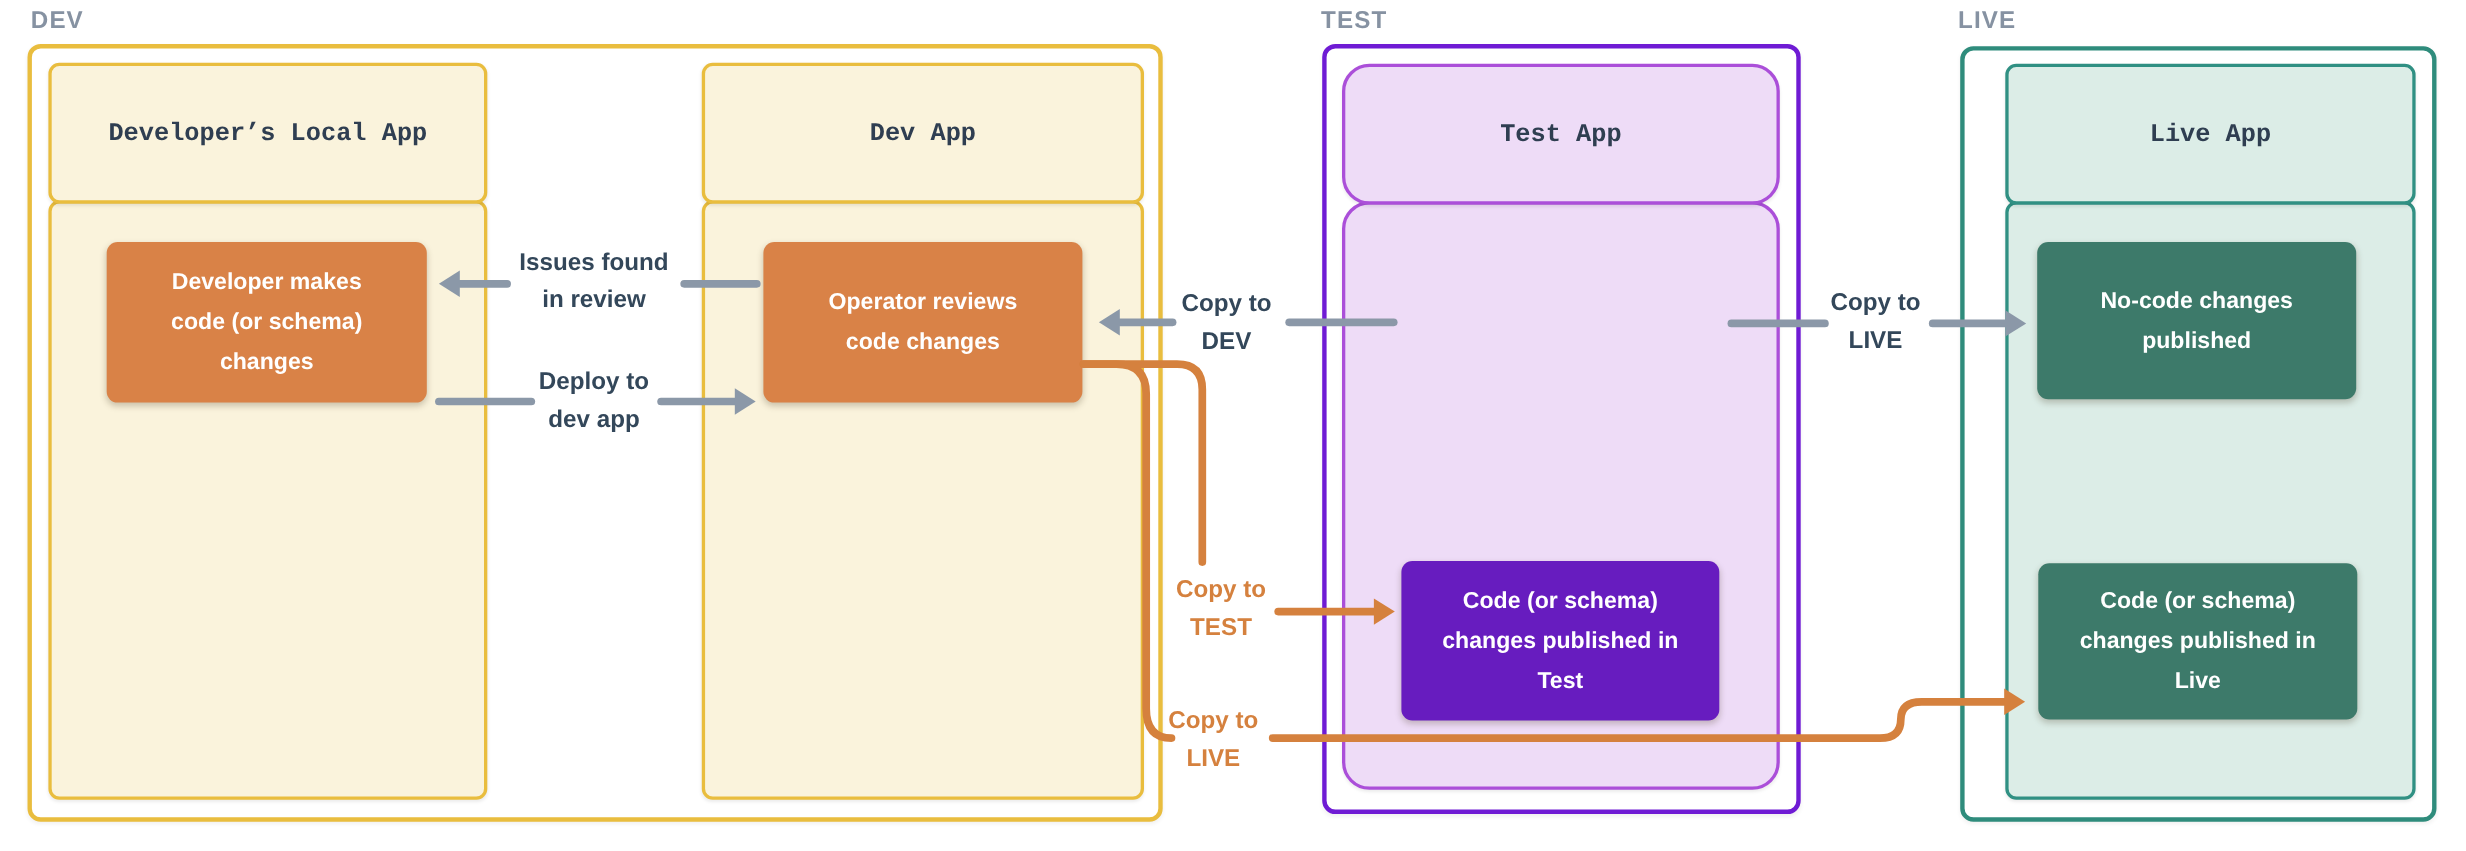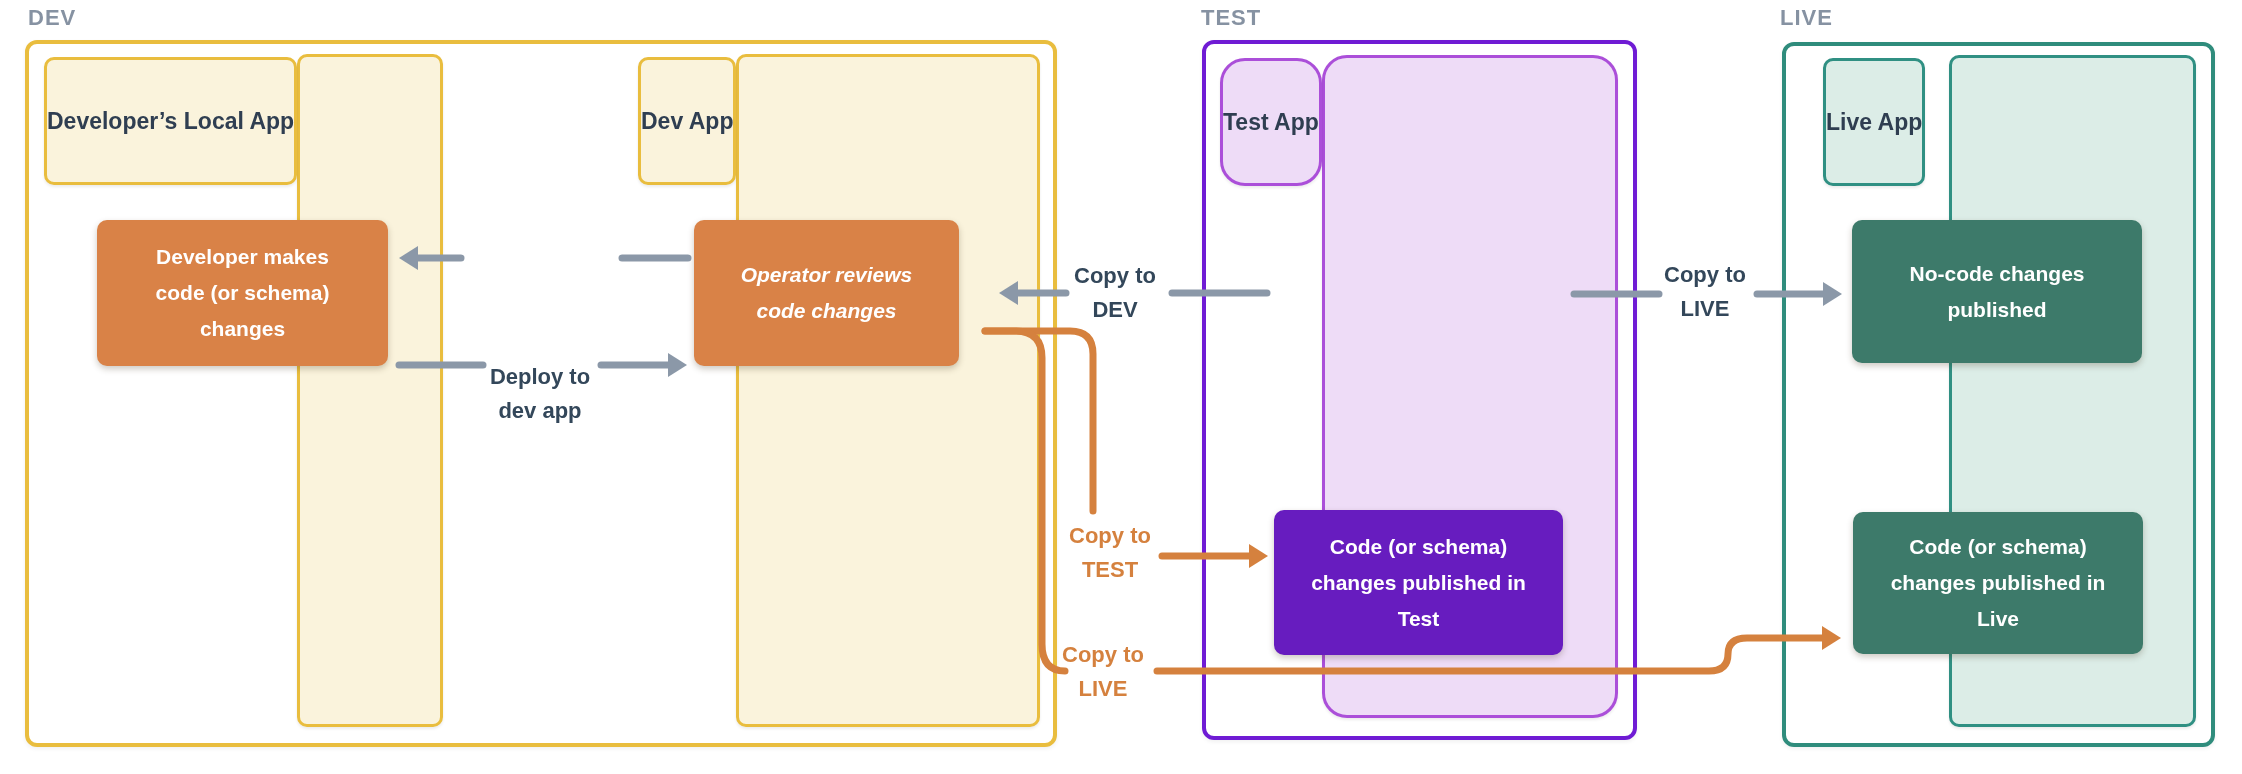--- a/index.html
+++ b/index.html
@@ -12,21 +12,21 @@
     position:absolute;font-size:22px;font-weight:700;letter-spacing:1px;
     color:var(--c-section-label,#8692A2);
   }
   .section-outer{
     position:absolute;background:#ffffff;border-radius:12px;box-sizing:border-box;
     border:4px solid #000;box-shadow:0 2px 4px rgba(0,0,0,.06);
   }
   .section-outer.dev{border-color:var(--c-dev-border,#E9BD3E);}
   .section-outer.test{border-color:var(--c-test-outer-border,#6F1BD4);}
   .section-outer.live{border-color:var(--c-live-border,#2F8C7C);}
-  .app{position:absolute;display:flex;flex-direction:row;box-sizing:border-box;}
+  .app{position:absolute;display:flex;flex-direction:column;box-sizing:border-box;font-family:Liberation Mono, monospace;}
   .app-header,.app-body{
     box-sizing:border-box;border:3px solid #000;border-radius:10px;
     box-shadow:0 2px 3px rgba(0,0,0,.08);
   }
   .app-header{
     height:128px;flex:none;display:flex;align-items:center;justify-content:center;
     font-size:23px;font-weight:700;color:var(--c-heading-text,#2F3E51);z-index:1;
   }
   .app-body{flex:1;margin-top:-3px;}
   .dev-style{background:var(--c-dev-fill,#FAF3DC);border-color:var(--c-dev-border,#E9BD3E);}
@@ -89,21 +89,21 @@
   <div class="app" style="left:1799px;top:58px;width:397px;height:669px;">
     <div class="app-header live-style">
       <span>Live App</span>
     </div>
     <div class="app-body live-style"></div>
   </div>
 
   <div class="node node-orange" style="left:97px;top:220px;width:291px;height:146px;">Developer makes
 code (or schema)
 changes</div>
-  <div class="node node-orange" style="left:694px;top:220px;width:265px;height:146px;font-style:italic;">Operator reviews
+  <div class="node node-orange" style="left:694px;top:220px;width:290px;height:146px;">Operator reviews
 code changes</div>
   <div class="node node-purple" style="left:1274px;top:510px;width:289px;height:145px;">Code (or schema)
 changes published in
 Test</div>
   <div class="node node-green" style="left:1852px;top:220px;width:290px;height:143px;">No-code changes
 published</div>
   <div class="node node-green" style="left:1853px;top:512px;width:290px;height:142px;">Code (or schema)
 changes published in
 Live</div>
 
@@ -127,21 +127,23 @@
 
     <path class="stroke-orange" d="M985 331 H1070 Q1093 331 1093 354 V511"></path>
     <path class="stroke-orange" d="M1162 556 H1249"></path>
     <polygon class="fill-orange" points="1249,544 1249,568 1268,556"></polygon>
 
     <path class="stroke-orange" d="M985 331 H1015 Q1042 331 1042 358 V644 Q1042 671 1065 671"></path>
     <path class="stroke-orange" d="M1157 671 H1709 Q1728 671 1728 654 Q1728 638 1747 638 H1822"></path>
     <polygon class="fill-orange" points="1822,626 1822,650 1841,638"></polygon>
   </svg>
 
-  <div class="arrow-label" style="left:430px;top:330px;width:220px;margin-top:30px;">Deploy to
+  <div class="arrow-label" style="left:430px;top:221px;width:220px;">Issues found
+in review</div>
+  <div class="arrow-label" style="left:430px;top:330px;width:220px;">Deploy to
 dev app</div>
   <div class="arrow-label" style="left:1035px;top:259px;width:160px;">Copy to
 DEV</div>
   <div class="arrow-label" style="left:1625px;top:258px;width:160px;">Copy to
 LIVE</div>
   <div class="arrow-label orange" style="left:1030px;top:519px;width:160px;">Copy to
 TEST</div>
   <div class="arrow-label orange" style="left:1023px;top:638px;width:160px;">Copy to
 LIVE</div>
 

